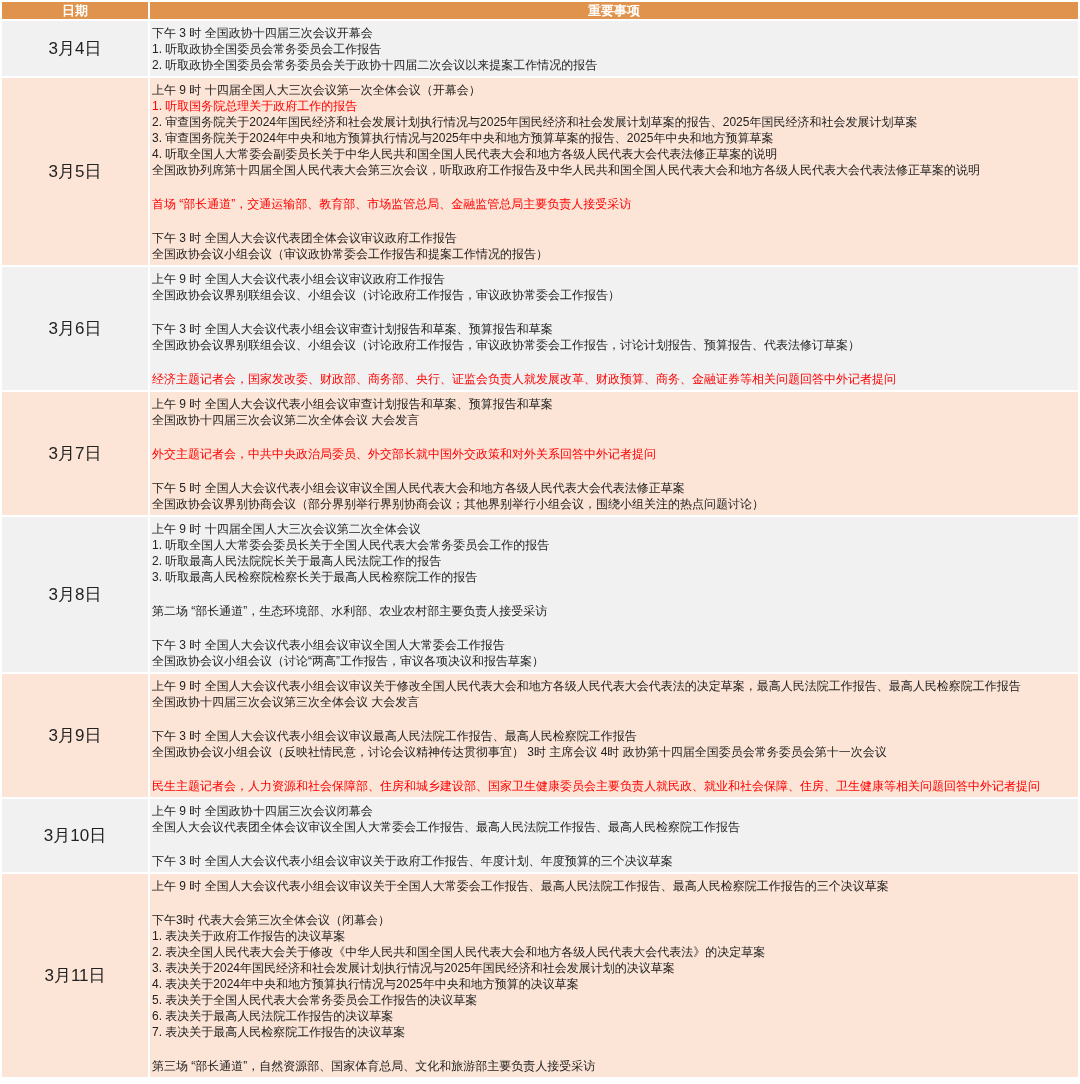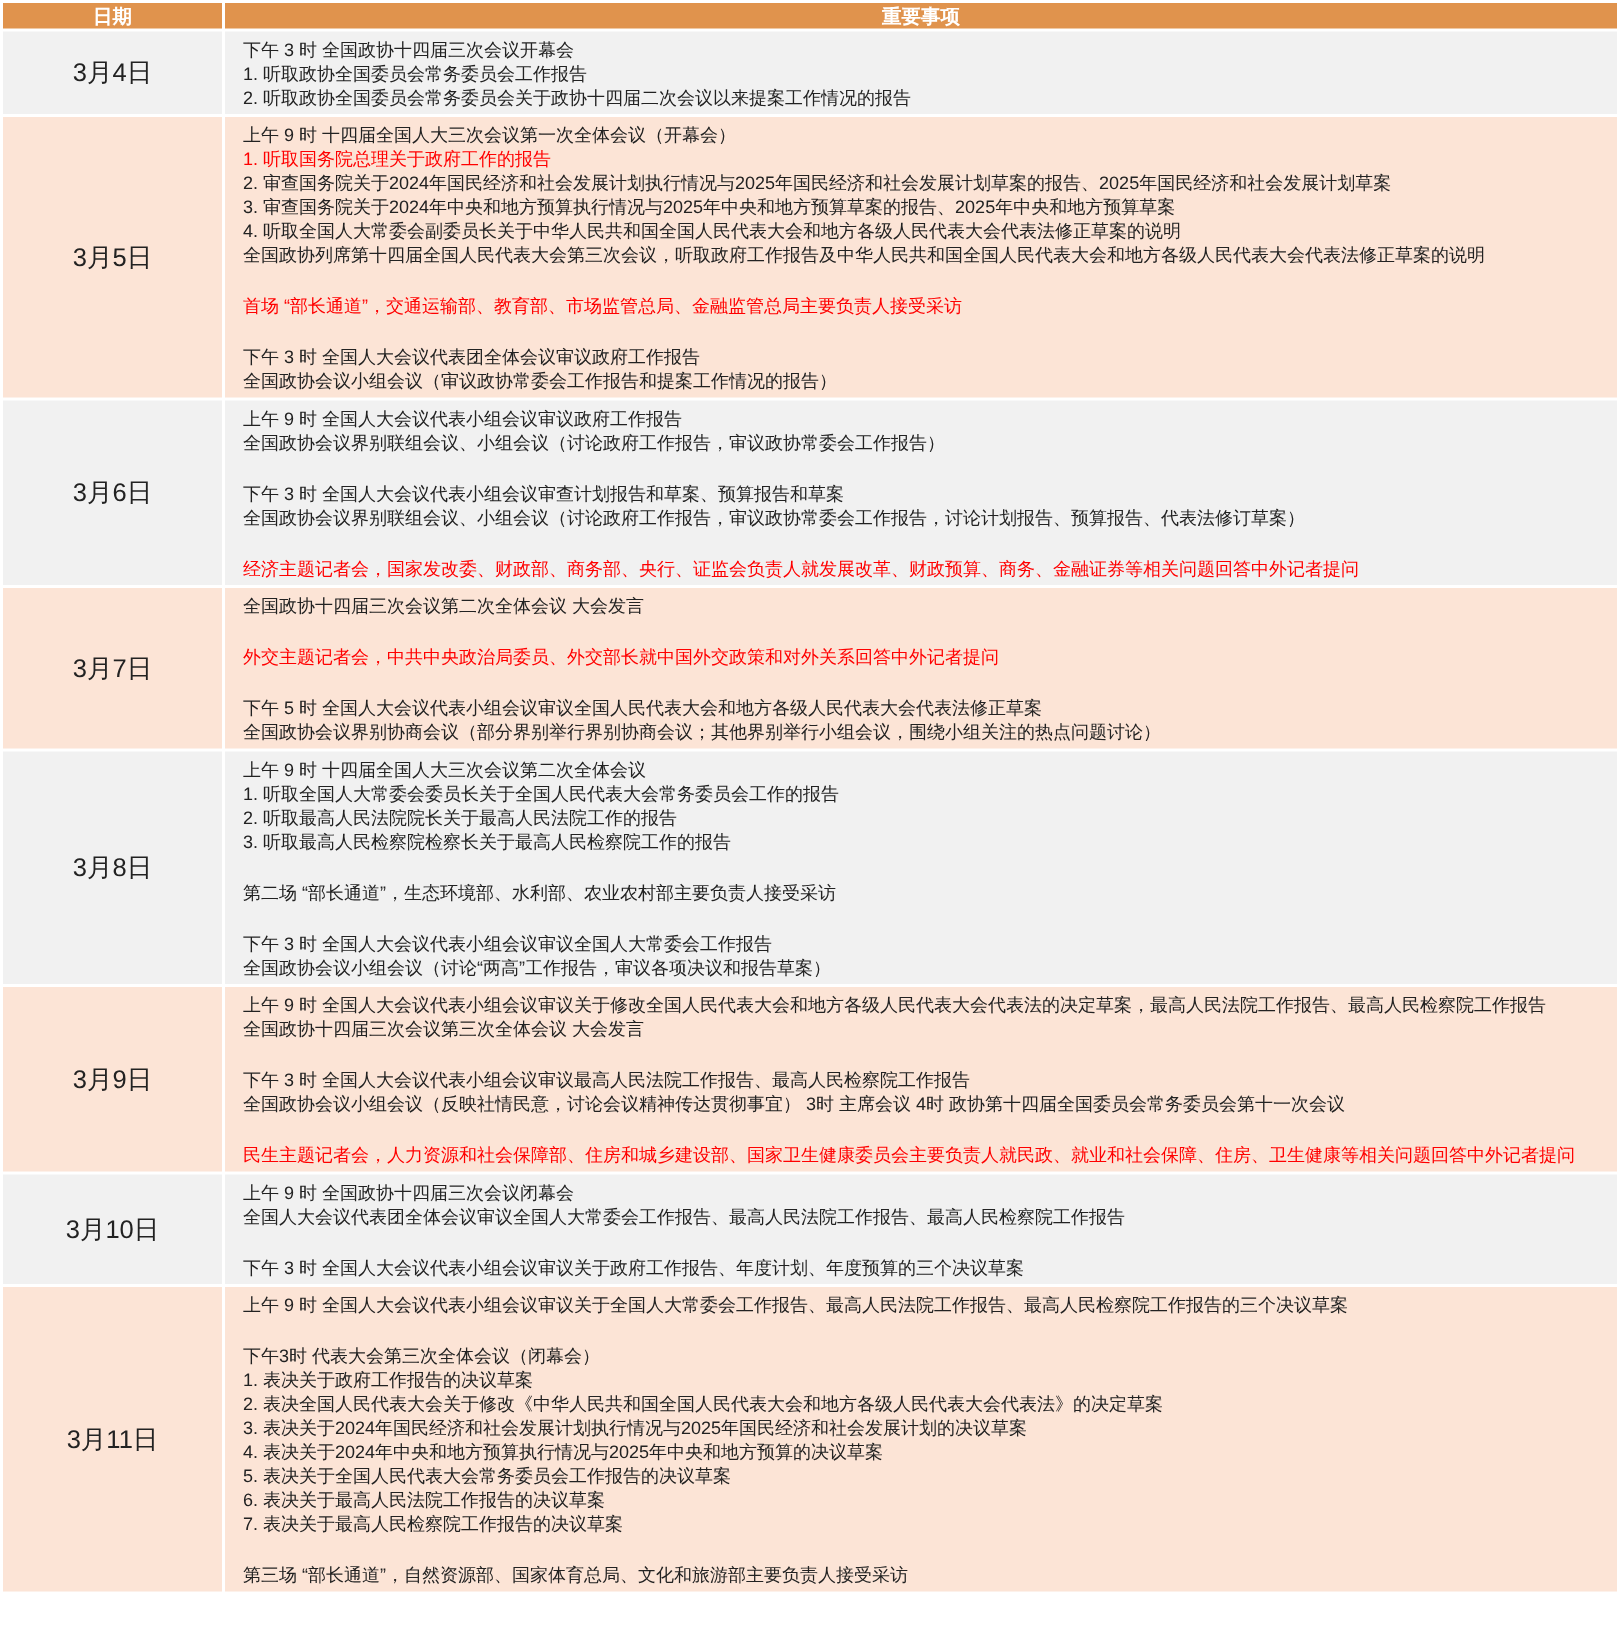--- a/index.html
+++ b/index.html
@@ -3,21 +3,21 @@
 <meta charset="utf-8">
 <style>
   html,body{margin:0;padding:0;background:#ffffff;}
   body{width:1080px;font-family:"Liberation Sans","DejaVu Sans",sans-serif;}
   .page{width:1080px;box-sizing:border-box;padding:2px;background:#ffffff;
         display:flex;flex-direction:column;gap:2px;}
   .row{display:flex;gap:2px;align-items:stretch;}
   .cell{box-sizing:border-box;}
   .date-cell{width:146px;flex:0 0 146px;display:flex;align-items:center;justify-content:center;
              font-size:17px;color:var(--text-color,#222);}
-  .events-cell{flex:1 1 auto;padding:4px 8px 3px 12px;}
+  .events-cell{flex:1 1 auto;padding:4px 8px 3px 2px;}
   .header .date-cell,.header .events-cell{background:var(--header-bg,#e0934d);
              color:var(--header-text,#fff);font-weight:bold;font-size:13px;
              display:flex;align-items:center;justify-content:center;padding:1px 0;height:17px;text-align:center;}
   .shade-gray .date-cell,.shade-gray .events-cell{background:var(--gray-bg,#f1f1f1);}
   .shade-peach .date-cell,.shade-peach .events-cell{background:var(--peach-bg,#fce4d6);}
   .line{font-size:12px;line-height:16px;color:var(--text-color,#222);white-space:normal;}
   .line.red{color:var(--red-color,#ff0000);}
   .line.blank{height:18px;}
 </style>
 </head>
@@ -61,20 +61,21 @@
           <div class="line blank"></div>
           <div class="line">下午 3 时 全国人大会议代表小组会议审查计划报告和草案、预算报告和草案</div>
           <div class="line">全国政协会议界别联组会议、小组会议（讨论政府工作报告，审议政协常委会工作报告，讨论计划报告、预算报告、代表法修订草案）</div>
           <div class="line blank"></div>
           <div class="line red">经济主题记者会，国家发改委、财政部、商务部、央行、证监会负责人就发展改革、财政预算、商务、金融证券等相关问题回答中外记者提问</div>
         </div>
       </div>
       <div class="row shade-peach">
         <div class="cell date-cell">3月7日</div>
         <div class="cell events-cell">
+          <div class="line">上午 9 时 全国人大会议代表小组会议审查计划报告和草案、预算报告和草案</div>
           <div class="line">全国政协十四届三次会议第二次全体会议 大会发言</div>
           <div class="line blank"></div>
           <div class="line red">外交主题记者会，中共中央政治局委员、外交部长就中国外交政策和对外关系回答中外记者提问</div>
           <div class="line blank"></div>
           <div class="line">下午 5 时 全国人大会议代表小组会议审议全国人民代表大会和地方各级人民代表大会代表法修正草案</div>
           <div class="line">全国政协会议界别协商会议（部分界别举行界别协商会议；其他界别举行小组会议，围绕小组关注的热点问题讨论）</div>
         </div>
       </div>
       <div class="row shade-gray">
         <div class="cell date-cell">3月8日</div>

